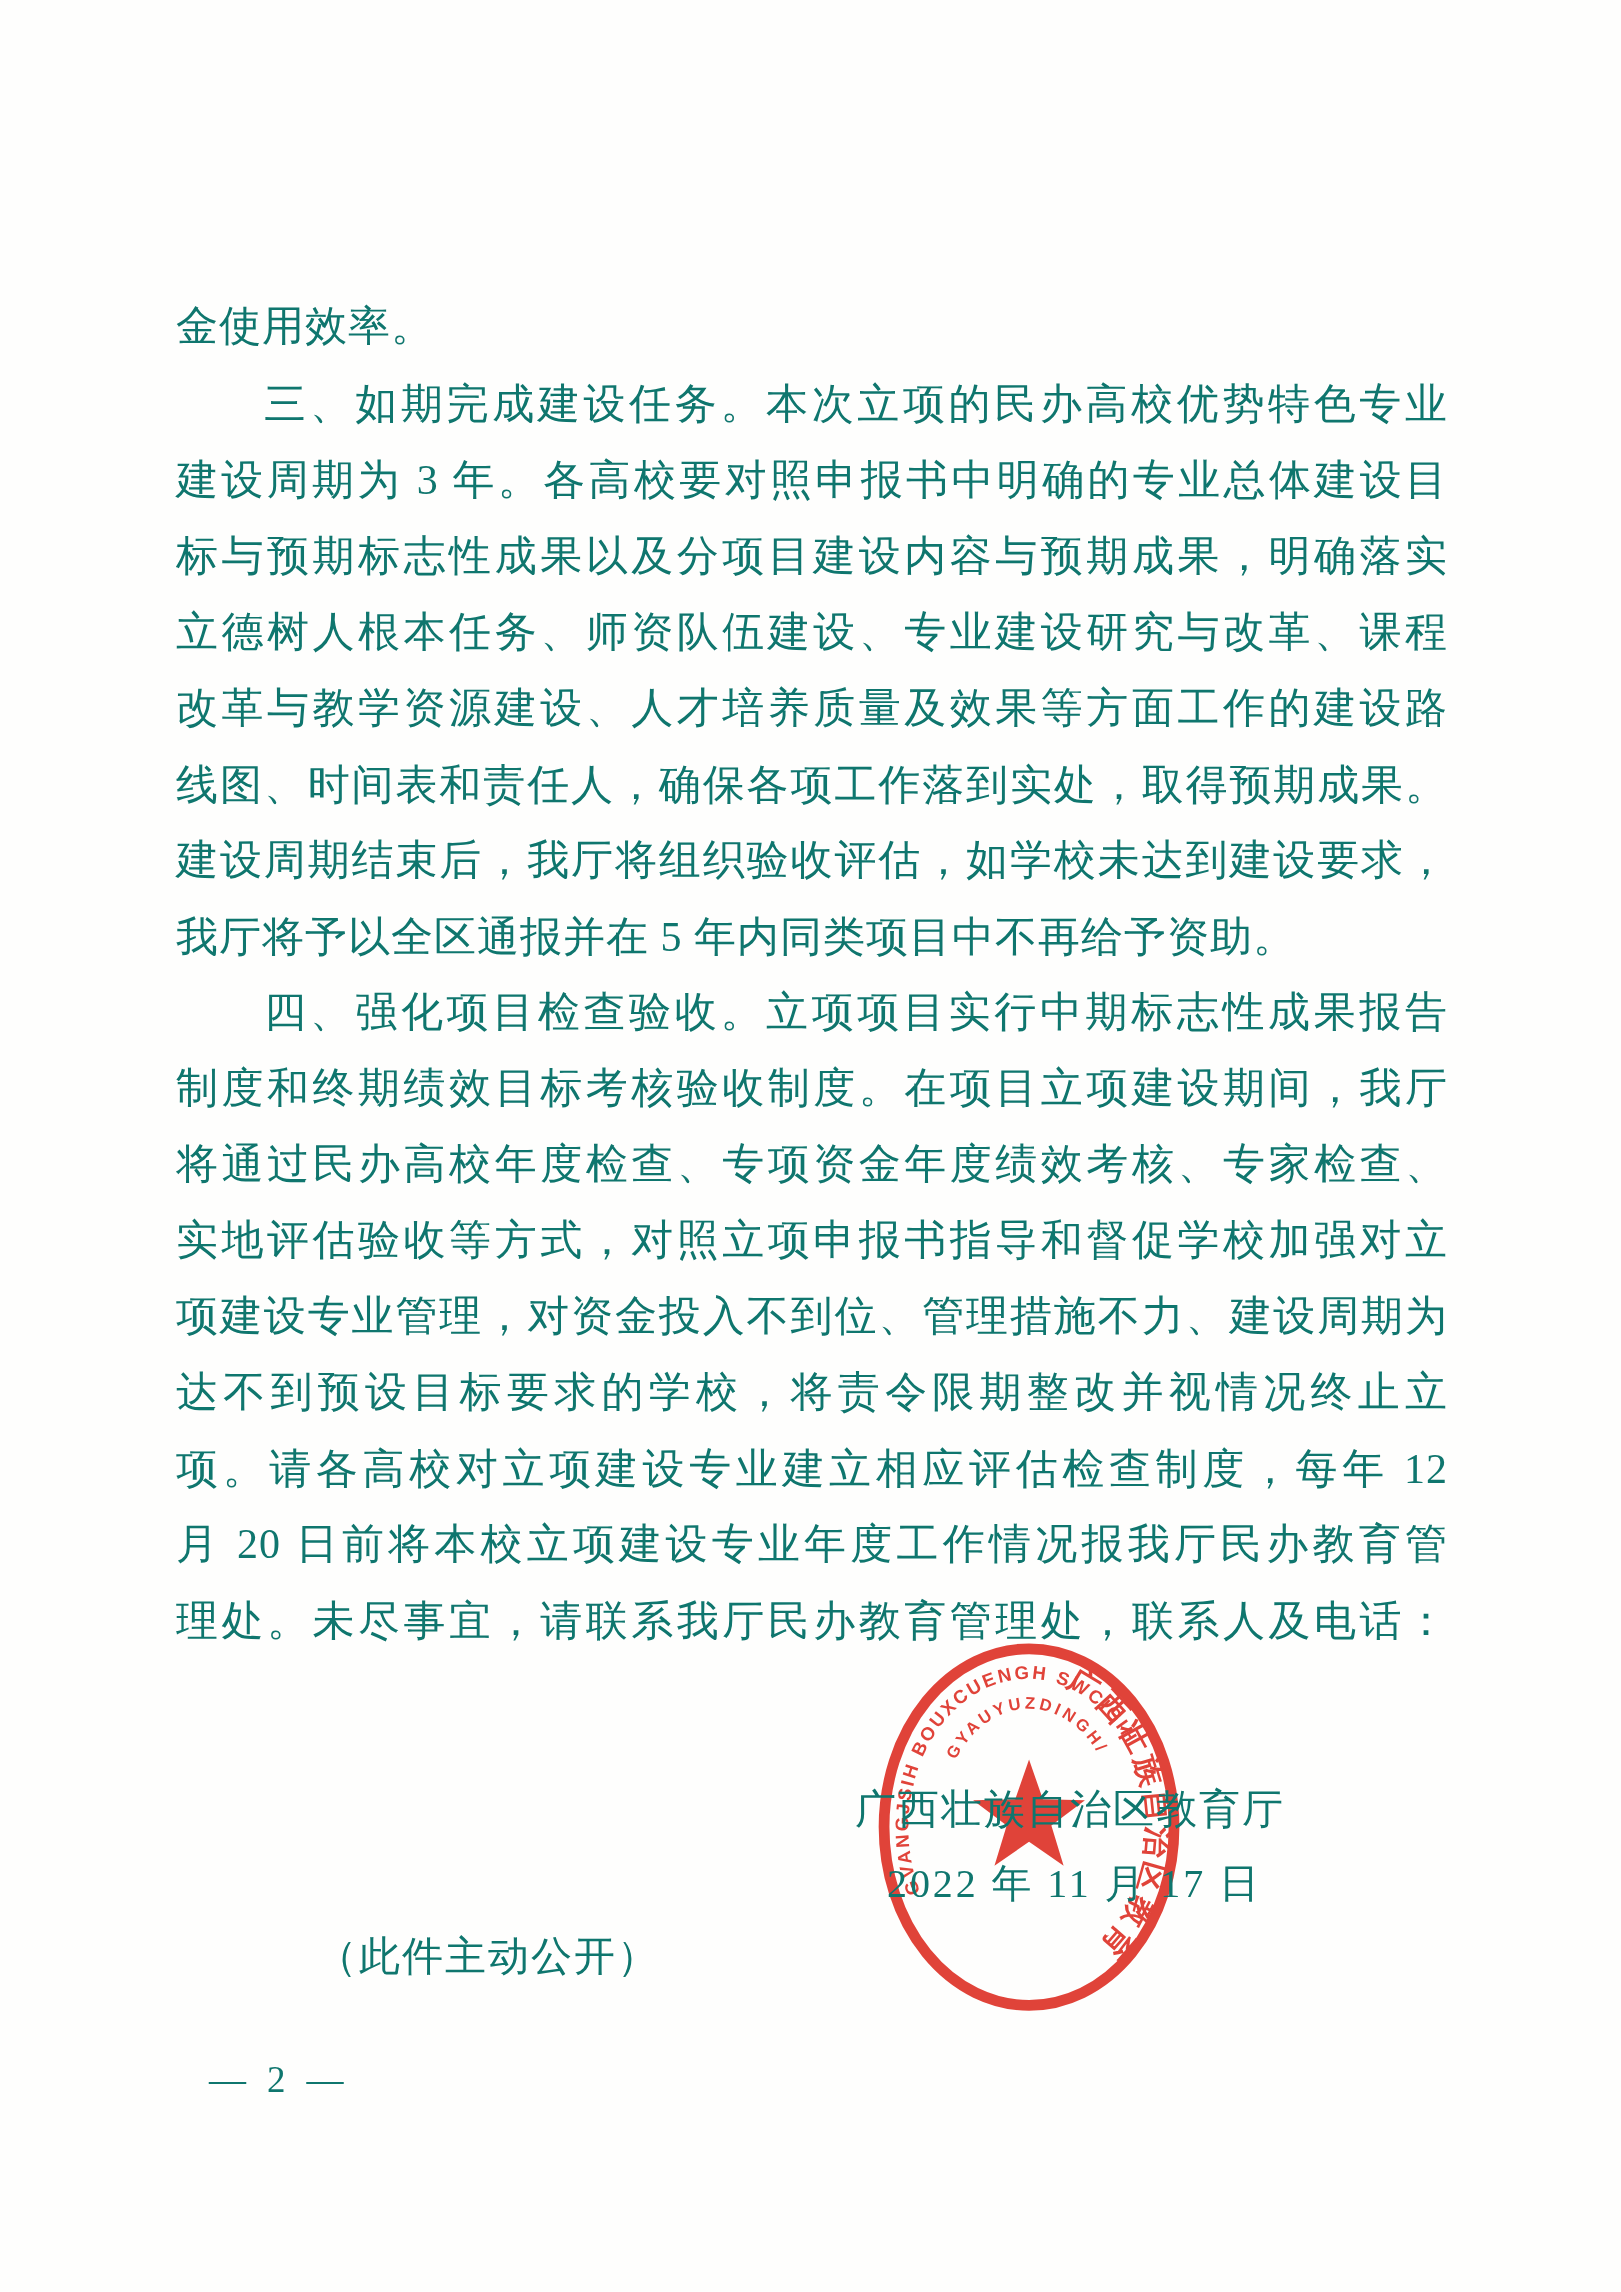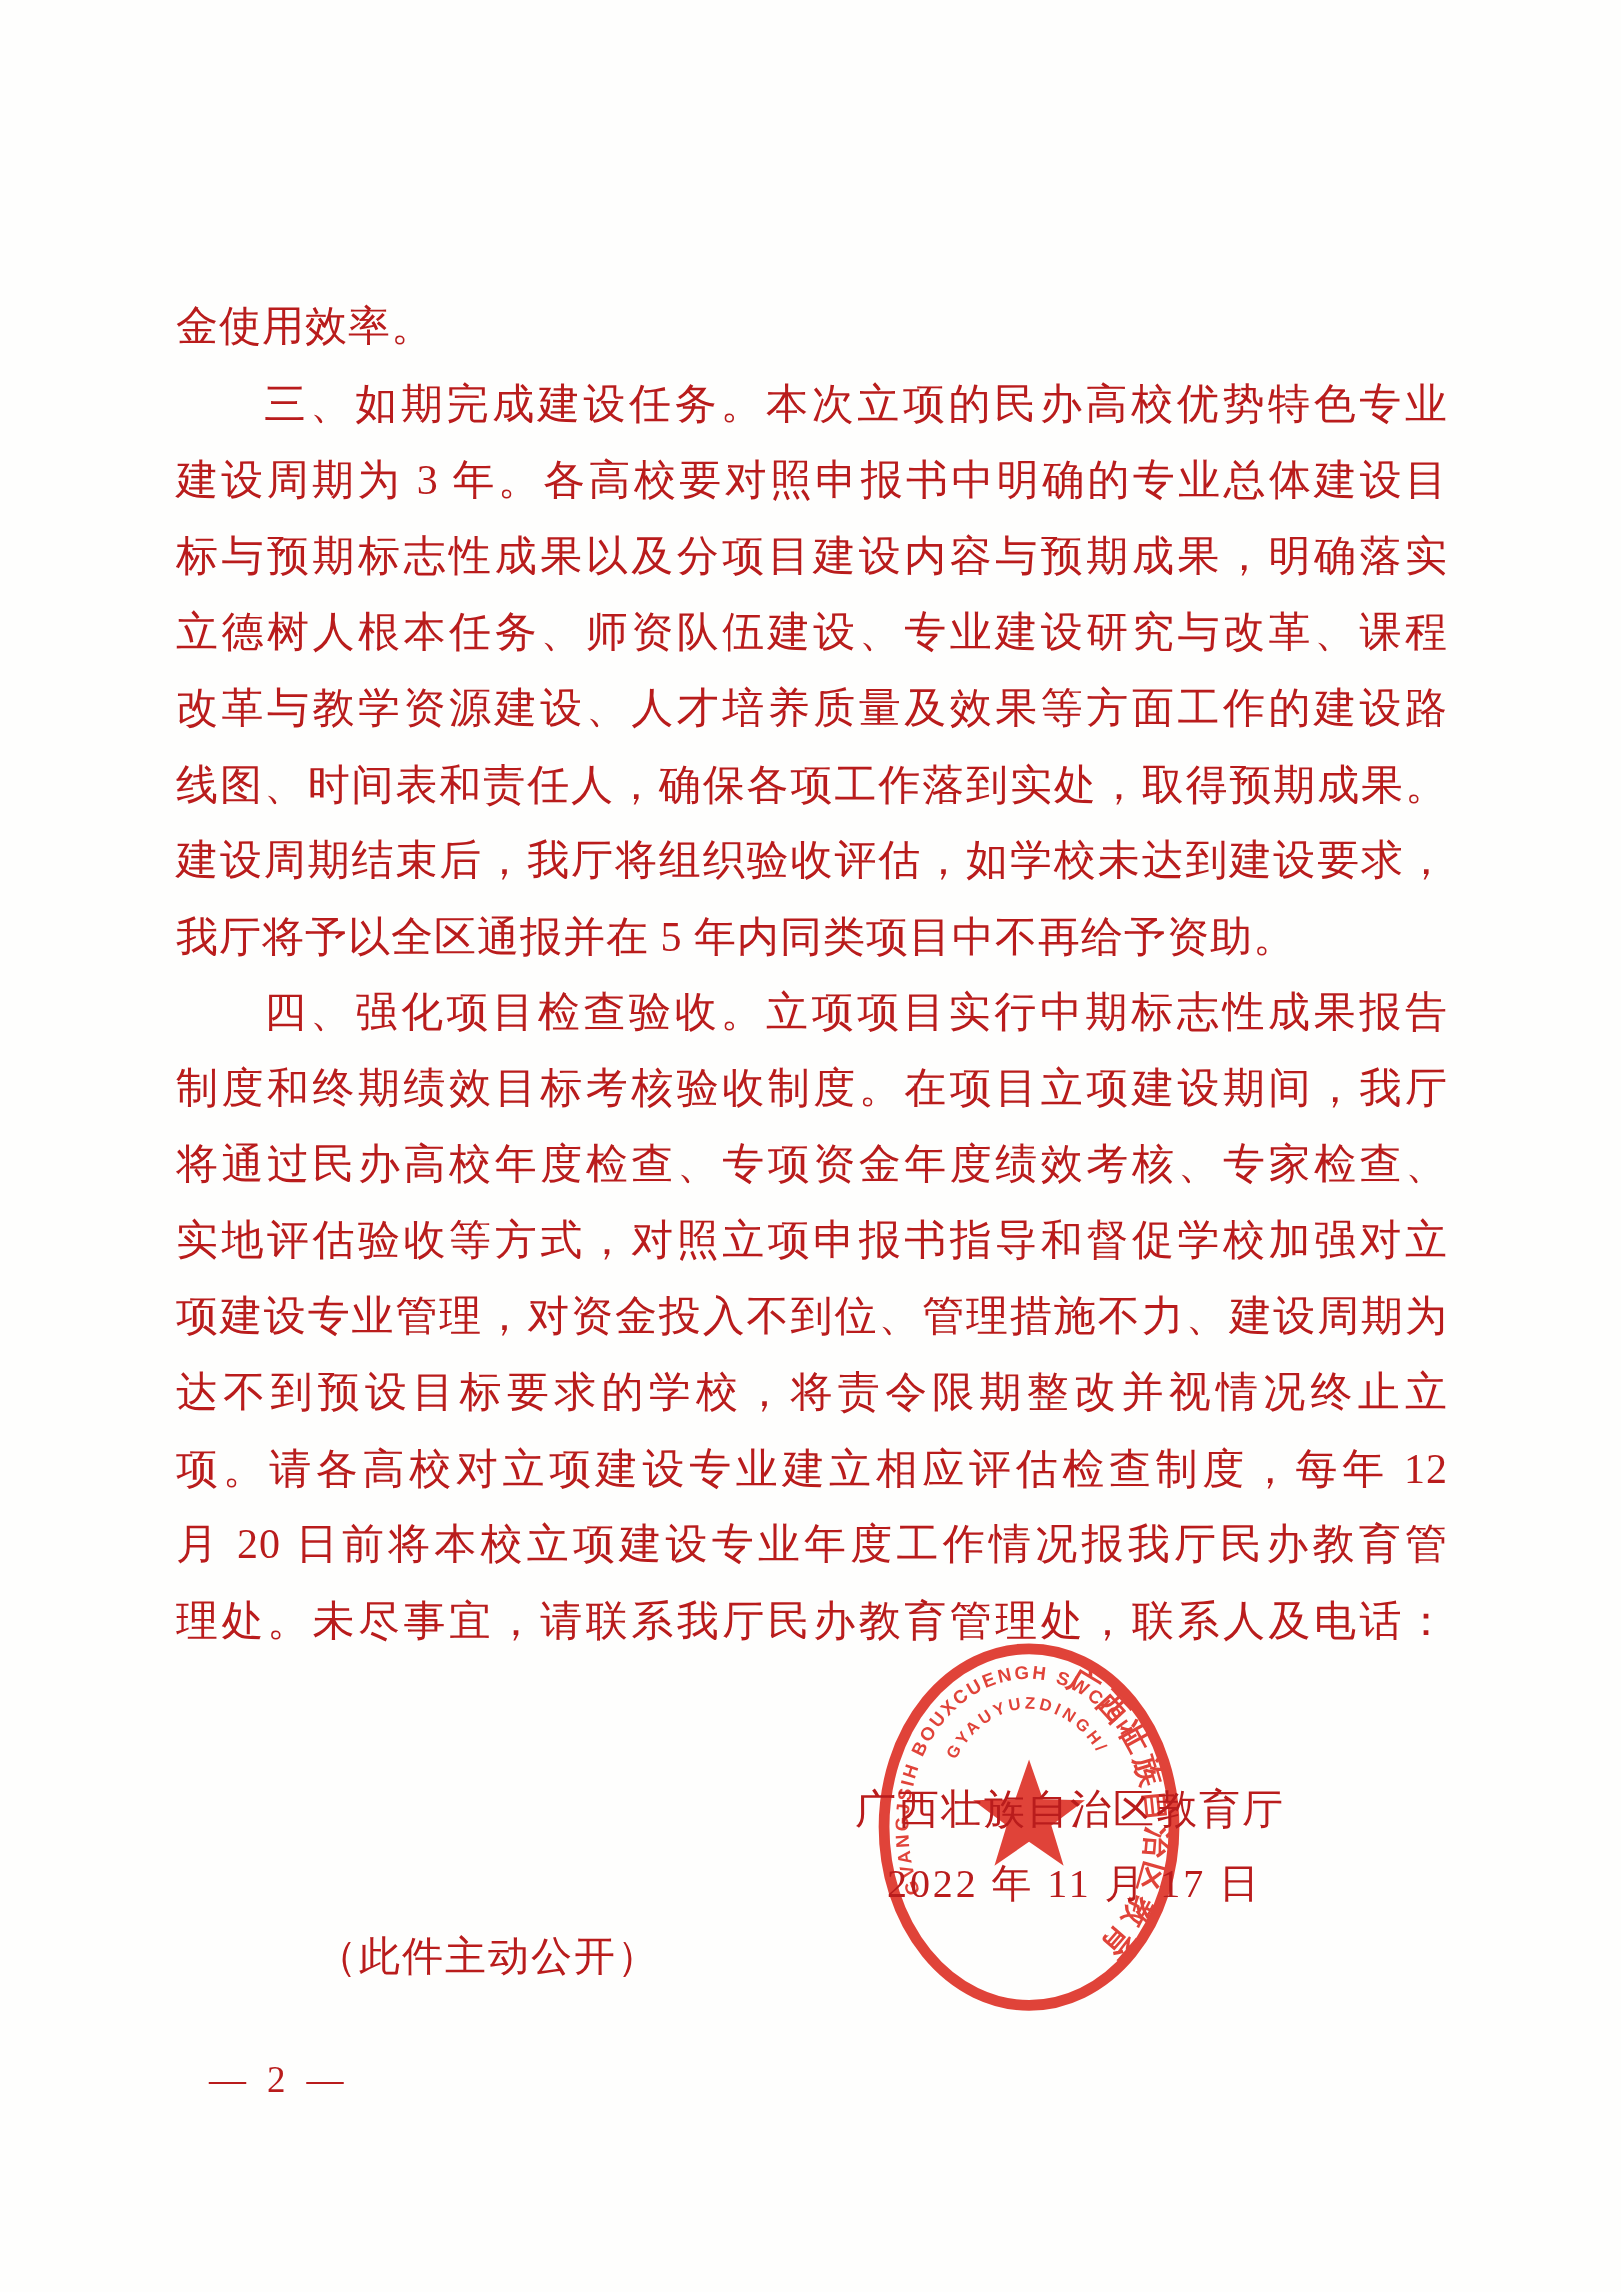--- a/index.html
+++ b/index.html
@@ -2,21 +2,21 @@
 <html><head>
 <meta charset="utf-8">
 <style>
   html,body { margin:0; padding:0; background:#e8e8e8; }
   .page {
     position:relative;
     width:1621px; height:2293px;
     margin:0 auto;
     background:#fefefd;
     font-family:"Liberation Serif","DejaVu Serif",serif;
-    color:#b91c1c;
+    color:#0f766e;
     overflow:hidden;
   }
   .line {
     position:absolute;
     left:176px;
     width:1272px;
     font-size:42px;
     line-height:1.15;
     text-align:justify;
     text-align-last:justify;

